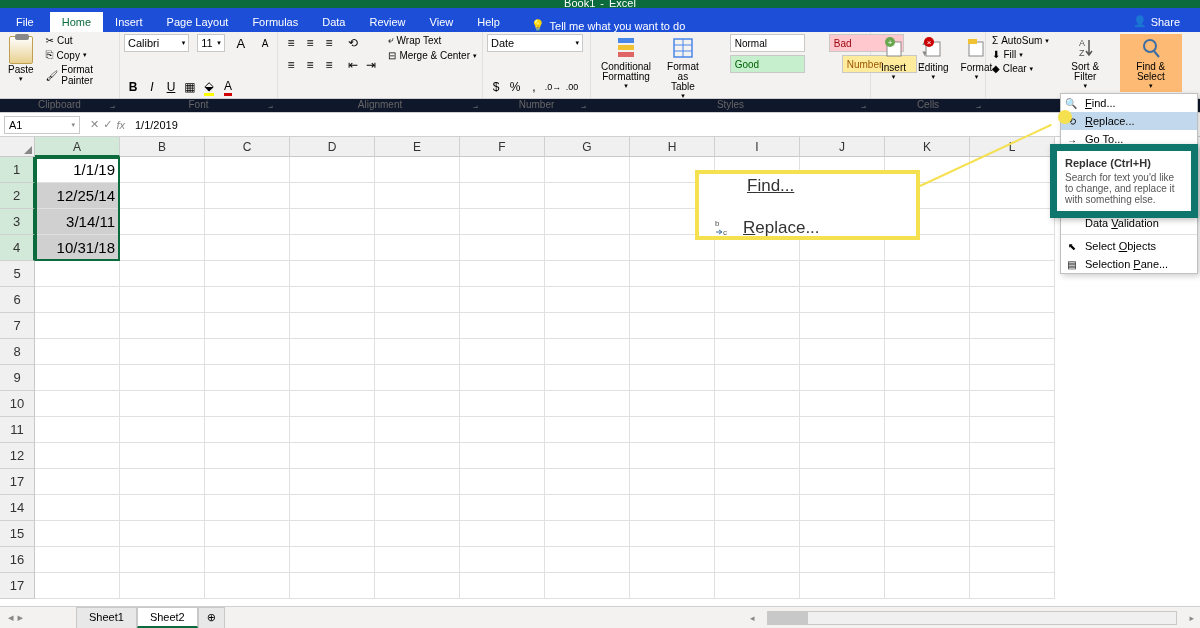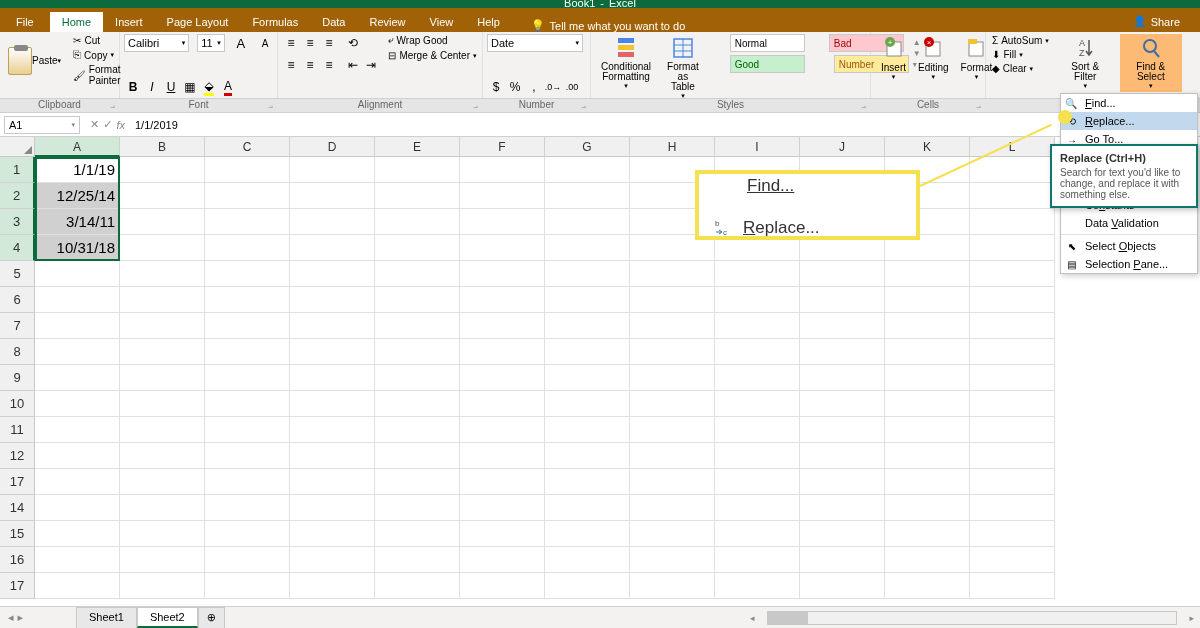--- a/index.html
+++ b/index.html
@@ -3,35 +3,35 @@
 <meta charset="utf-8">
 <style>
 * { box-sizing: border-box; margin: 0; padding: 0; font-family: 'Segoe UI', Tahoma, sans-serif; }
 body { width: 1200px; height: 628px; background: #fff; overflow: hidden; position: relative; font-size: 11px; }
 
 
 .titlebar { height: 8px; background: #0c6b3d; display: flex; align-items: center; color: #fff; position: relative; }
 .title-center { position: absolute; left: 50%; transform: translateX(-50%); font-size: 11px; top: -3px; display:flex; gap:5px; }
 
 
-.tabs { height: 24px; background: #a16207; display: flex; align-items: flex-end; color: #fff; font-size: 11px; }
+.tabs { height: 24px; background: #1d4ed8; display: flex; align-items: flex-end; color: #fff; font-size: 11px; }
 .tab { padding: 4px 12px; cursor: pointer; }
 .tab.active { background: #fff; color: #0c6b3d; }
 .tab.file { padding: 4px 16px; }
 .tell-me { display: flex; align-items: center; padding-left: 20px; gap: 4px; }
 .share { margin-left: auto; padding: 4px 20px; display: flex; align-items: center; gap: 4px; }
 
 
 .ribbon { height: 67px; background: #f3f2f1; border-bottom: 1px solid #d0d0d0; display: flex; }
 .rgroup { border-right: 1px solid #e0e0e0; padding: 2px 4px; display: flex; flex-direction: column; justify-content: space-between; position: relative; }
-.glabel-row { height: 14px; background: #e5e5e5; display: flex; border-bottom: 1px solid #d0d0d0; font-size: 10px; color: #666; justify-content: center; }
+.glabel-row { height: 14px; background: #0f172a; display: flex; border-bottom: 1px solid #d0d0d0; font-size: 10px; color: #666; justify-content: center; }
 .glabel { text-align: center; border-right: 1px solid transparent; position: relative; }
 .glabel::after { content: '⌐'; position: absolute; right: 4px; bottom: 0; font-size: 8px; color: #888; transform: rotate(180deg); }
 
-.paste-btn { display: flex; flex-direction: row; align-items: center; padding: 2px 4px; }
+.paste-btn { display: flex; flex-direction: column; align-items: center; padding: 2px 4px; }
 .paste-icon { width: 24px; height: 28px; background: linear-gradient(#fff, #e8d090); border: 1px solid #c0a050; border-radius: 2px; position: relative; }
 .paste-icon::before { content:''; position:absolute; top:-3px; left:5px; width:14px; height:6px; background:#888; border-radius:2px; }
 .small-row { display: flex; flex-direction: column; gap: 1px; font-size: 10px; padding-left: 2px; }
 .small-item { display: flex; align-items: center; gap: 3px; padding: 1px 2px; }
 
 .font-top { display: flex; gap: 8px; align-items: center; }
 .font-sel { border: 1px solid #c8c8c8; background: #fff; padding: 1px 3px; font-size: 11px; height: 18px; display: flex; align-items: center; }
 .font-bottom { display: flex; gap: 1px; align-items: center; margin-top: 4px; }
 .fbtn { width: 18px; height: 18px; display: flex; align-items: center; justify-content: center; font-size: 12px; }
 
@@ -76,21 +76,21 @@
 .callout .replace-row { display: flex; align-items: center; gap: 10px; font-size: 17px; color: #333; margin-top:16px; }
 .callout .find-u { text-decoration: underline; font-size: 17px; color:#333; margin-left:32px; position:relative; top:-6px;}
 .callout-line { position: absolute; height: 2px; background: #f5e050; transform-origin: left center; z-index: 4; }
 
 
 .dropdown { position: absolute; right: 2px; top: 93px; width: 138px; background: #fff; border: 1px solid #c0c0c0; box-shadow: 2px 2px 6px rgba(0,0,0,0.2); z-index: 10; font-size: 11px; }
 .dd-item { padding: 3px 6px 3px 24px; display: flex; align-items: center; position: relative; }
 .dd-item.hover { background: #c2d8ec; }
 .dd-item .icon { position: absolute; left: 4px; width: 14px; text-align: center; font-size: 10px; }
 .dd-sep { border-top: 1px solid #e0e0e0; margin: 2px 0; }
-.tooltip { position: absolute; right: 2px; top: 144px; width: 148px; background: #fff; border: 2px solid #0f766e; box-shadow: 2px 2px 6px rgba(0,0,0,0.25); padding: 6px 8px; z-index: 11; font-size: 10px; color: #555; }
+.tooltip { position: absolute; right: 2px; top: 144px; width: 148px; background: #fff; border: 7px solid #0f766e; box-shadow: 2px 2px 6px rgba(0,0,0,0.25); padding: 6px 8px; z-index: 11; font-size: 10px; color: #555; }
 .tooltip .ttitle { font-weight: bold; font-size: 11px; color: #333; margin-bottom: 3px; }
 .yellow-dot { position:absolute; width:14px; height:14px; background:#f5e050; border-radius:50%; z-index:12; }
 
 
 .statusbar { position: absolute; bottom: 0; left: 0; right: 0; height: 22px; background: #f3f2f1; border-top: 1px solid #d0d0d0; display: flex; align-items: center; font-size: 11px; }
 .sheet-tabs { display: flex; margin-left: 40px; }
 .stab { padding: 3px 12px; border: 1px solid #c8c8c8; border-bottom: none; background: #e8e8e8; font-size: 11px; }
 .stab.active { background: #fff; border-bottom: 2px solid #0c6b3d; }
 .stab.add { padding: 3px 8px; }
 .hscroll { flex: 1; margin: 0 10px; height: 14px; border: 1px solid #c8c8c8; background: #f0f0f0; position: relative; }
@@ -200,21 +200,21 @@
       <div style="margin-left:6px">
         <div class="fbtn">⟲</div>
         <div style="display:flex;margin-top:4px">
           <div class="fbtn">⇤</div>
           <div class="fbtn">⇥</div>
         </div>
       </div>
       <div class="wrap-merge">
         <div class="wm-item">
             <span>⤶</span>
-            <span>Wrap Good</span>
+            <span>Wrap Text</span>
           </div>
         <div class="wm-item">
             <span>⊟</span>
             <span>Merge &amp; Center</span>
             <span style="font-size:7px"> ▾</span>
           </div>
       </div>
     </div>
   </div>
 
@@ -255,21 +255,21 @@
             </svg>
           </div>
         <span style="text-align:center;line-height:1">Format as Table</span>
           <span style="font-size:7px">▾</span>
       </div>
       <div style="display:flex;flex-direction:column;gap:3px">
         <div style="display:flex;gap:3px">
           <div class="style-cell normal">Normal</div>
           <div class="style-cell bad">Bad</div>
         </div>
-        <div style="display:flex;gap:8px">
+        <div style="display:flex;gap:16px">
           <div class="style-cell good">Good</div>
           <div class="style-cell neutral">Number</div>
         </div>
       </div>
       <div style="display:flex;flex-direction:column;gap:2px;font-size:8px;color:#888;padding-top:4px">
         <span>▲</span>
         <span>▼</span>
         <span>▾</span>
       </div>
     </div>

